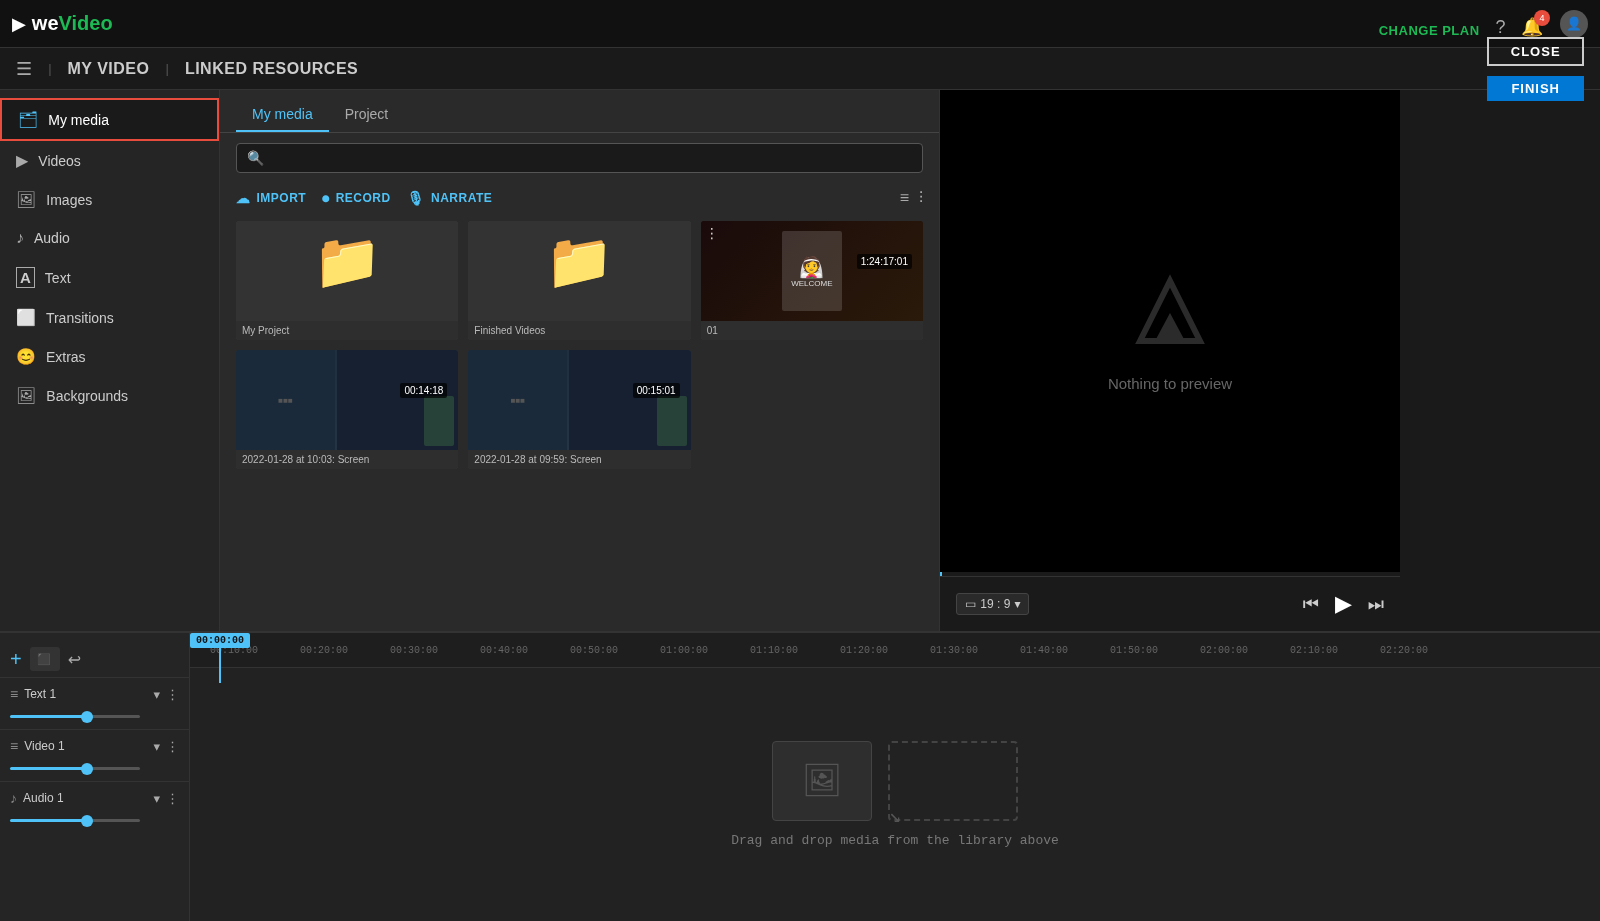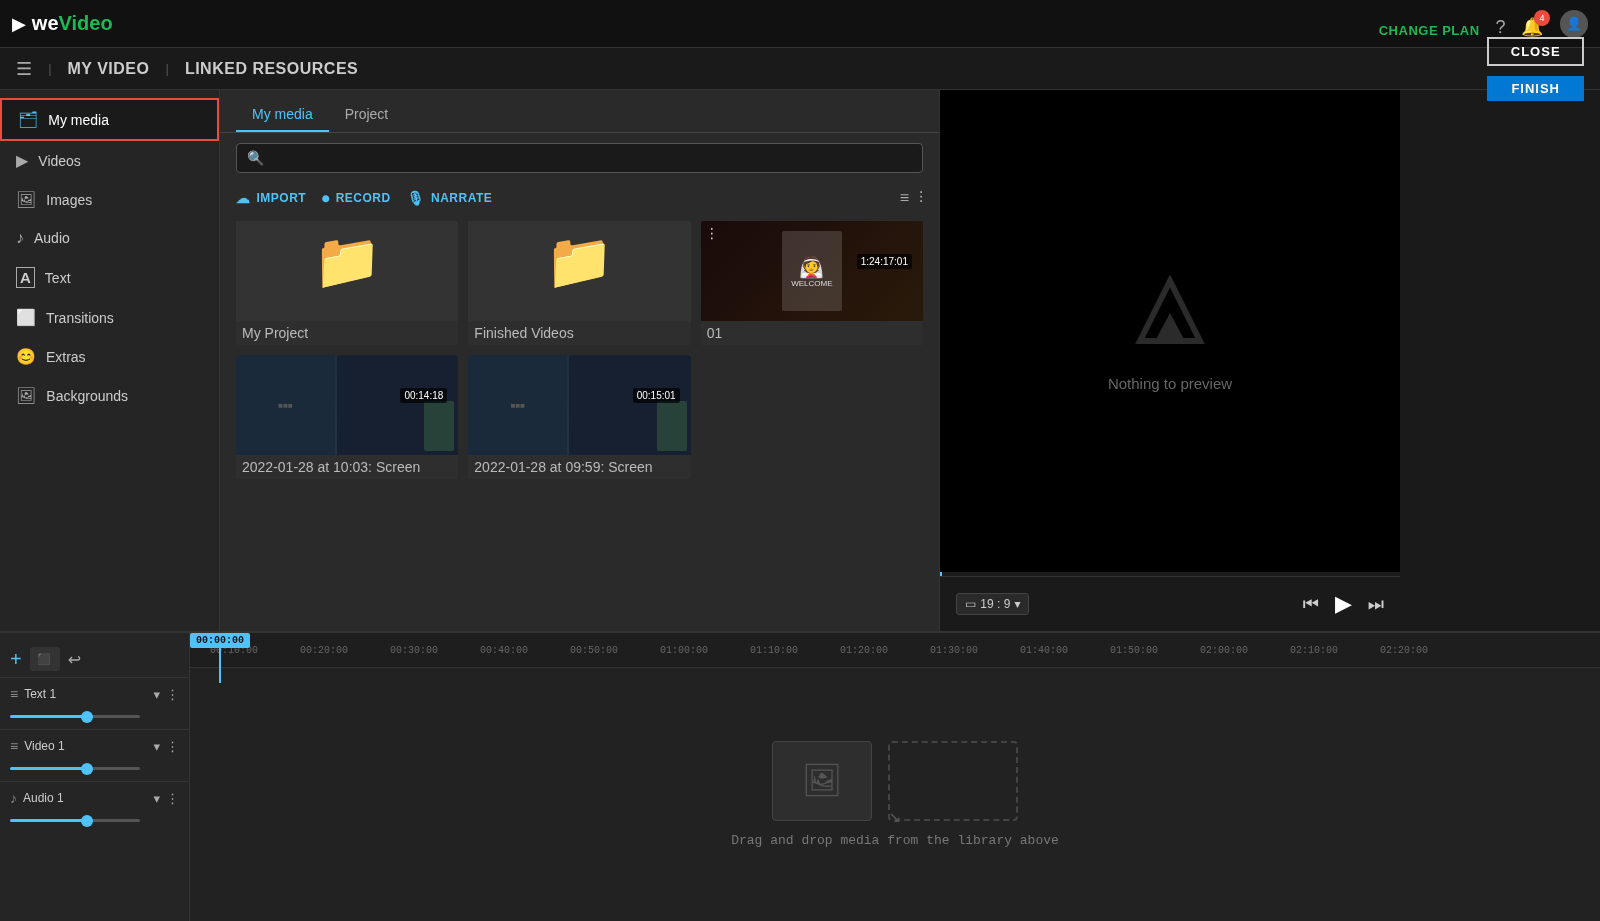--- a/index.html
+++ b/index.html
@@ -164,21 +164,21 @@
       display: flex; align-items: flex-end;
       padding: 8px;
     }
     .thumb-duration {
       position: absolute; top: 5px; right: 11px;
       background: rgba(0,0,0,0.7); color: #fff; font-size: 10px;
       padding: 2px 4px; border-radius: 2px; margin-top: 28px;
     }
     .media-label {
       padding: 4px 6px;
-      font-size: 14px; color: #bbb;
+      font-size: 10px; color: #bbb;
       white-space: nowrap; overflow: hidden; text-overflow: ellipsis;
       background: #2e2e2e;
     }
     .thumb-bg-screen {
       background: linear-gradient(135deg, #1a2a3a 0%, #2a3a4a 100%);
       width: 100%; height: 100%;
       display: flex; align-items: center; justify-content: center;
     }
 
     

